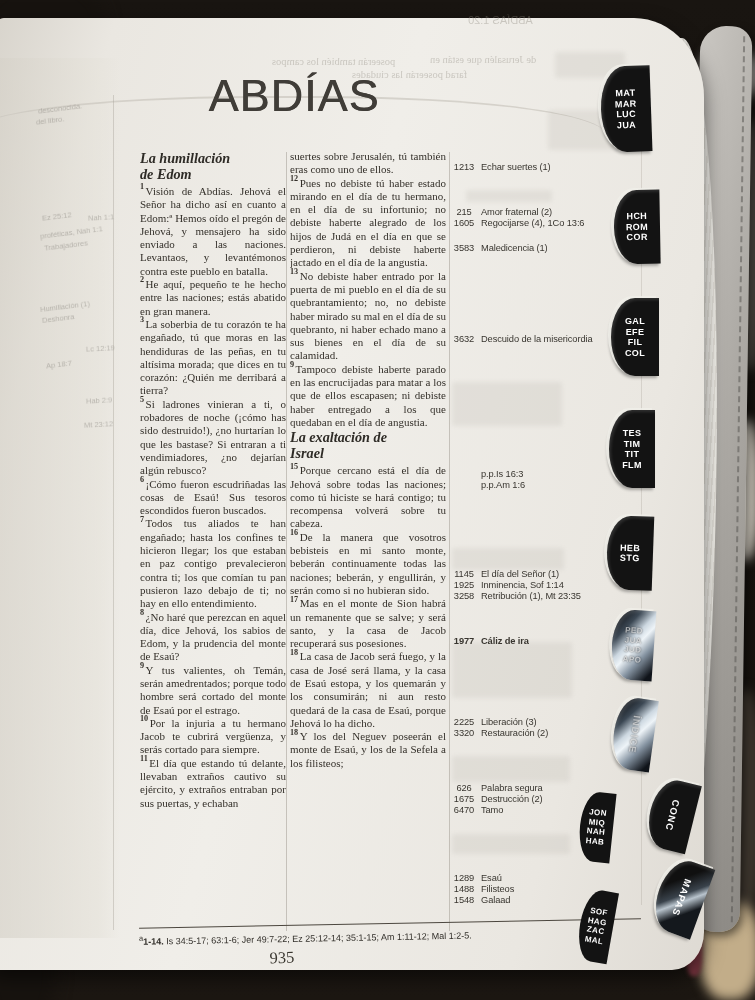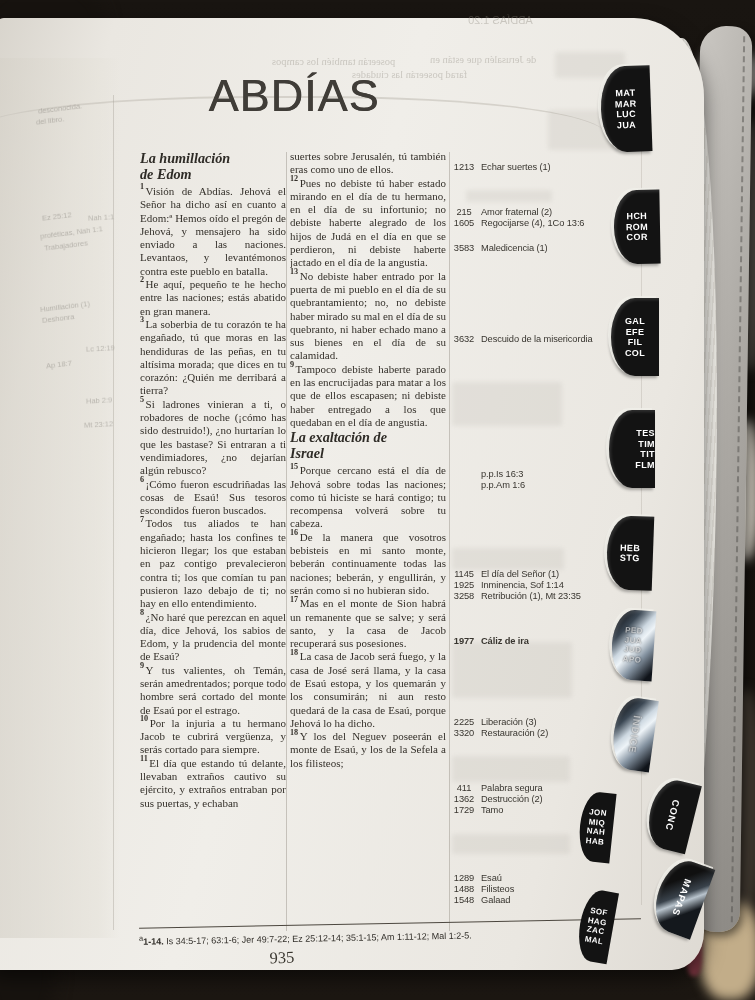--- a/index.html
+++ b/index.html
@@ -162,23 +162,23 @@
     <div class="ref" style="left:452px;top:243px;"><span class="rn">3583</span><span>Maledicencia (1)</span></div>
     <div class="ref" style="left:452px;top:334px;"><span class="rn">3632</span><span>Descuido de la misericordia</span></div>
     <div class="ref pp" style="left:452px;top:448px;"><span>p.p.Is 16:3</span></div>
     <div class="ref pp" style="left:452px;top:459px;"><span>p.p.Am 1:6</span></div>
     <div class="ref" style="left:452px;top:569px;"><span class="rn">1145</span><span>El día del Señor (1)</span></div>
     <div class="ref" style="left:452px;top:580px;"><span class="rn">1925</span><span>Inminencia, Sof 1:14</span></div>
     <div class="ref" style="left:452px;top:591px;"><span class="rn">3258</span><span>Retribución (1), Mt 23:35</span></div>
     <div class="ref" style="left:452px;top:636px;font-weight:bold;"><span class="rn">1977</span><span>Cáliz de ira</span></div>
     <div class="ref" style="left:452px;top:717px;"><span class="rn">2225</span><span>Liberación (3)</span></div>
     <div class="ref" style="left:452px;top:728px;"><span class="rn">3320</span><span>Restauración (2)</span></div>
-    <div class="ref" style="left:452px;top:783px;"><span class="rn">411</span><span>Palabra segura</span></div>
-    <div class="ref" style="left:452px;top:794px;"><span class="rn">1362</span><span>Destrucción (2)</span></div>
-    <div class="ref" style="left:452px;top:805px;"><span class="rn">1729</span><span>Tamo</span></div>
+    <div class="ref" style="left:452px;top:783px;"><span class="rn">626</span><span>Palabra segura</span></div>
+    <div class="ref" style="left:452px;top:794px;"><span class="rn">1675</span><span>Destrucción (2)</span></div>
+    <div class="ref" style="left:452px;top:805px;"><span class="rn">6470</span><span>Tamo</span></div>
     <div class="ref" style="left:452px;top:873px;"><span class="rn">1289</span><span>Esaú</span></div>
     <div class="ref" style="left:452px;top:884px;"><span class="rn">1488</span><span>Filisteos</span></div>
     <div class="ref" style="left:452px;top:895px;"><span class="rn">1548</span><span>Galaad</span></div>
   </div>
 
   <div id="fn-line"></div>
   <div id="footnote"><sup>a</sup><b>1-14.</b><span> Is 34:5-17; 63:1-6; Jer 49:7-22; Ez 25:12-14; 35:1-15; Am 1:11-12; Mal 1:2-5.</span></div>
 
   <div id="pagenum">935</div>
 
@@ -192,21 +192,21 @@
     <span class="tl">HCH</span>
       <span class="tl">ROM</span>
       <span class="tl">COR</span>
   </div>
   <div class="tab" style="left:611px;top:298px;width:48px;height:78px;">
     <span class="tl">GAL</span>
       <span class="tl">EFE</span>
       <span class="tl">FIL</span>
       <span class="tl">COL</span>
   </div>
-  <div class="tab" style="left:609px;top:410px;width:46px;height:78px;align-items:flex-end;">
+  <div class="tab" style="left:609px;top:410px;width:46px;height:78px;">
     <span class="tl">TES</span>
       <span class="tl">TIM</span>
       <span class="tl">TIT</span>
       <span class="tl">FLM</span>
   </div>
   <div class="tab" style="left:607px;top:516px;width:46px;height:74px;transform:rotate(2deg);">
     <span class="tl">HEB</span>
       <span class="tl">STG</span>
   </div>
   <div class="tab shiny" style="left:612px;top:610px;width:42px;height:70px;transform:rotate(4deg);font-size:8px;line-height:9.5px;">

